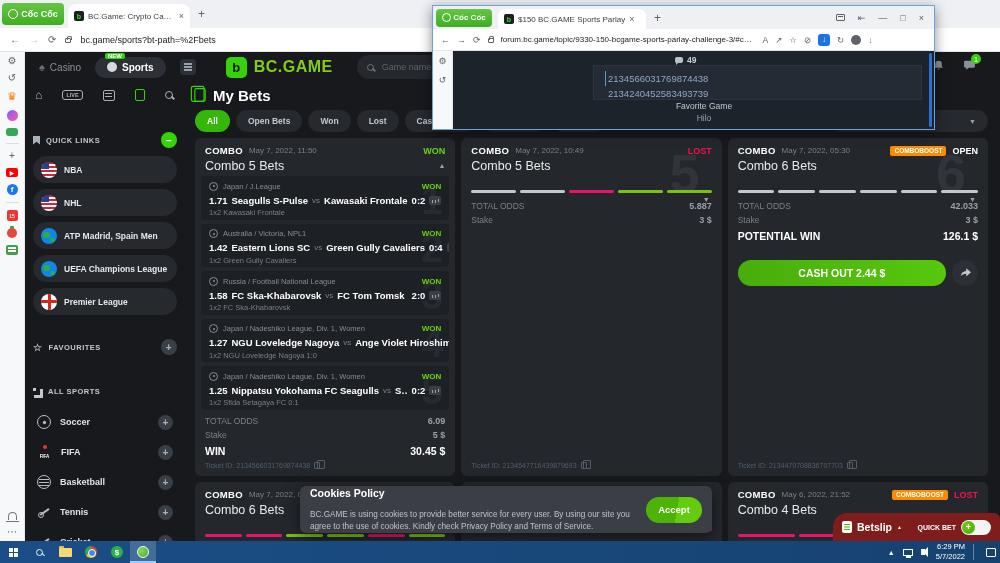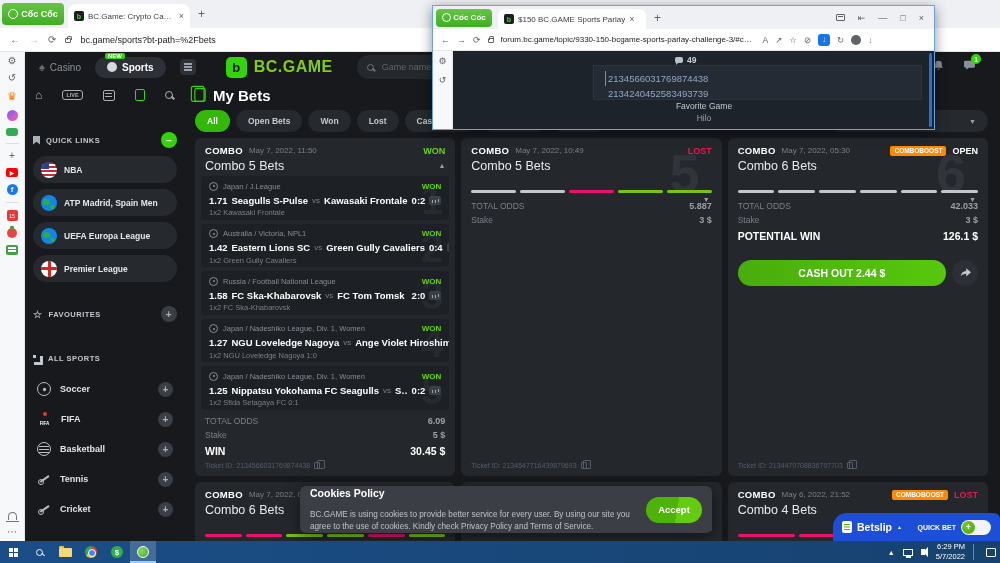--- a/index.html
+++ b/index.html
@@ -175,21 +175,21 @@
 .pnum{font-size:9.5px;color:#92a7c2;line-height:15px;white-space:nowrap}
 .pnum.sel{border-left:1px solid #5b9bd5;padding-left:2px;margin-left:-3px}
 .pscroll{position:absolute;right:2px;top:2px;bottom:2px;width:3px;background:#2b6fd1;border-radius:2px}
 
 #cookie{position:absolute;left:300px;top:486px;width:412px;height:47px;background:#3b3e44;border-radius:6px;box-shadow:0 4px 16px rgba(0,0,0,.5);z-index:40;display:flex;align-items:center;gap:10px;padding:0 10px}
 .cktxt{flex:1}
 .cktitle{font-size:10.5px;font-weight:bold;color:#fff;margin-bottom:10px}
 .ckbody{font-size:8.2px;color:#bdc2c9;line-height:1.35}
 .ckbtn{width:56px;height:26px;border-radius:13px;background:linear-gradient(100deg,#4eb307 0 55%,#63cc0e 55%);color:#fff;font-size:9.5px;font-weight:bold;display:flex;align-items:center;justify-content:center;flex:none}
 
-#betslip{position:absolute;left:833px;top:513px;width:167px;height:28px;background:#1d4ed8;border-radius:14px 6px 0 0;z-index:41;display:flex;align-items:center;gap:5px;padding:0 9px}
+#betslip{position:absolute;left:833px;top:513px;width:167px;height:28px;background:#7f1d1d;border-radius:14px 6px 0 0;z-index:41;display:flex;align-items:center;gap:5px;padding:0 9px}
 .bsdoc{width:10px;height:12px;background:#fff;border-radius:2px;position:relative;flex:none}
 .bsdoc::before{content:"";position:absolute;left:2px;top:2.5px;width:6px;height:1.2px;background:#55b70c;box-shadow:0 2.5px 0 #55b70c,0 5px 0 #55b70c}
 .bslabel{font-size:10.5px;font-weight:bold;color:#fff}
 .bscaret{font-size:5px;color:#e7ffd2}
 .qb{margin-left:auto;font-size:7px;font-weight:bold;color:#fff}
 .toggle{width:30px;height:15px;background:#f2f4f6;border-radius:8px;position:relative;flex:none}
 .knob{position:absolute;left:1px;top:1px;width:13px;height:13px;border-radius:50%;background:radial-gradient(circle at 35% 35%,#6ecb17,#49a80a);color:#fff;font-size:9px;font-weight:bold;display:flex;align-items:center;justify-content:center;line-height:1}
 
 #taskbar{position:absolute;left:0;top:541px;width:1000px;height:22px;background:linear-gradient(90deg,#1b4e87,#16426f);z-index:60;display:flex;align-items:center;color:#fff}
 .tbi{width:26px;height:22px;display:flex;align-items:center;justify-content:center;flex:none}
@@ -302,26 +302,30 @@
       <div class="sect">
         <span class="bkm"></span>
         <span>QUICK LINKS</span>
         <span class="roundbtn green">–</span>
       </div>
       <div class="qli">
         <span class="flag f-us"></span>
         <span>NBA</span>
       </div>
       <div class="qli">
+        <span class="flag f-us"></span>
+        <span>NHL</span>
+      </div>
+      <div class="qli">
         <span class="flag f-globe"></span>
         <span>ATP Madrid, Spain Men</span>
       </div>
       <div class="qli">
         <span class="flag f-globe"></span>
-        <span>UEFA Europa League</span>
+        <span>UEFA Champions League</span>
       </div>
       <div class="qli">
         <span class="flag f-en"></span>
         <span>Premier League</span>
       </div>
       <div class="sect">
         <span class="star-g">☆</span>
         <span>FAVOURITES</span>
         <span class="roundbtn gray">+</span>
       </div>

